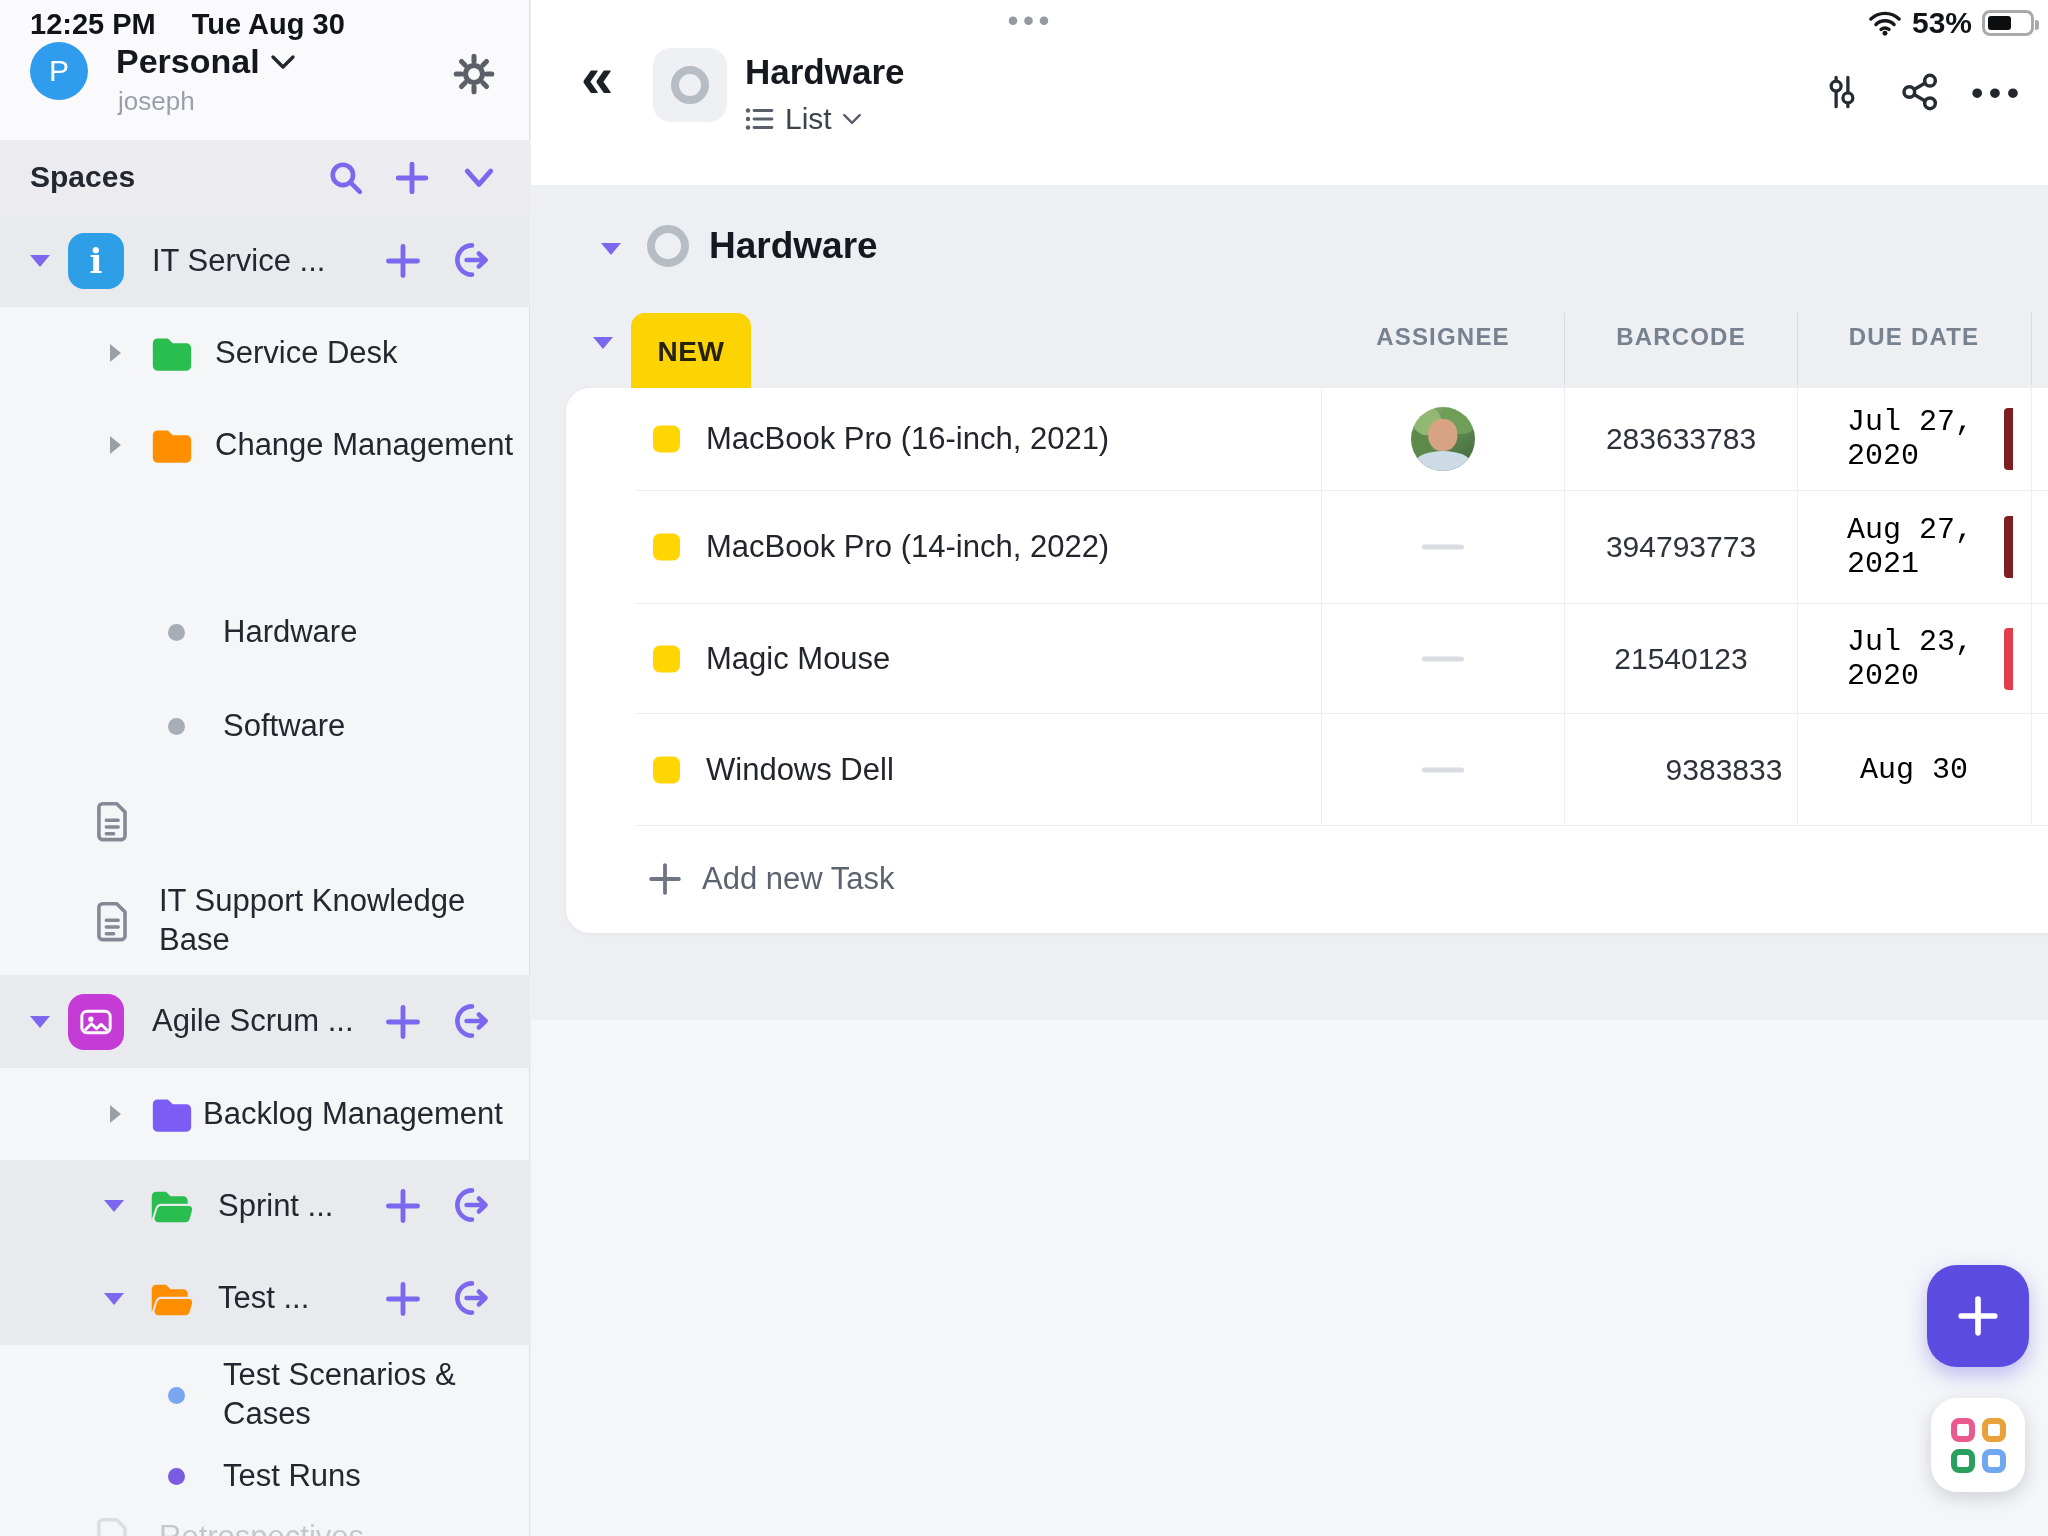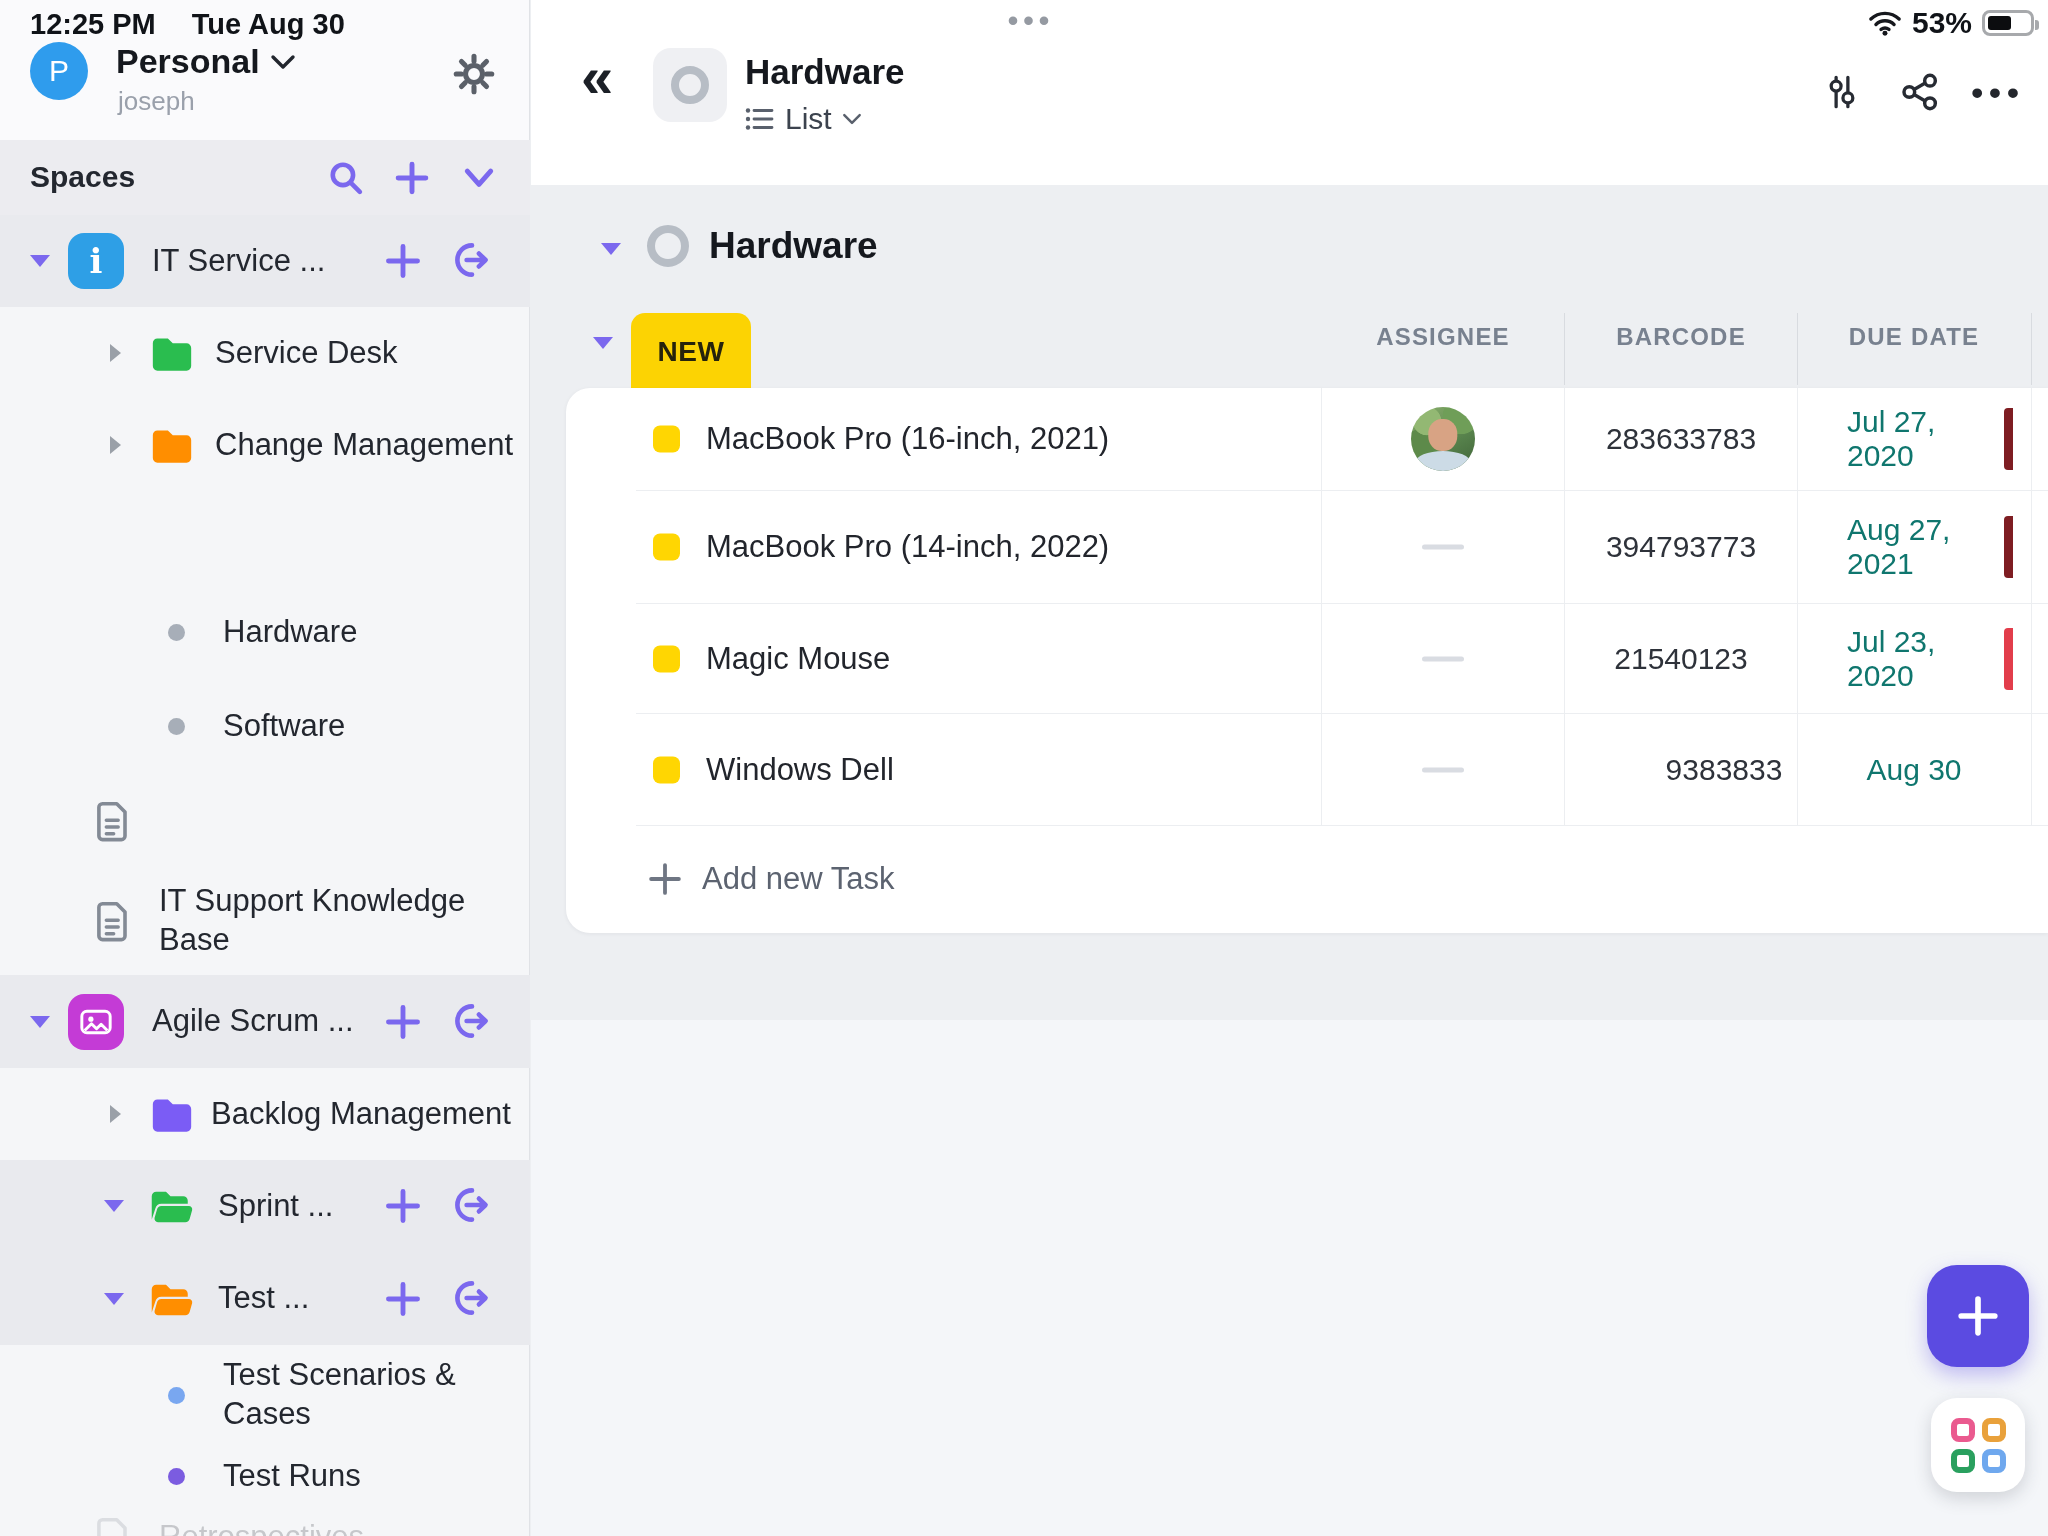--- a/index.html
+++ b/index.html
@@ -65,21 +65,21 @@
   .hdr-sep { position:absolute; top:128px; width:1px; height:72px; background:#d8dbe0; }
 
   .card { position:absolute; left:35px; top:203px; width:1482px; height:545px; background:#fff; border-radius:24px 0 0 24px; box-shadow:0 1px 4px rgba(30,35,48,.06); }
   .colline { position:absolute; top:0; width:1px; height:437px; background:#eceef1; }
   .rowline { position:absolute; left:70px; right:0; height:1px; background:#eceef1; }
   .task-row { position:absolute; left:0; width:100%; height:102px; }
   .status-sq { position:absolute; left:87px; top:50%; transform:translateY(-50%); width:27px; height:27px; border-radius:7px; background:#ffd602; }
   .task-name { position:absolute; left:140px; top:50%; transform:translateY(-50%); font-size:31px; color:#22252c; }
   .cell-center { position:absolute; top:50%; transform:translate(-50%,-50%); font-size:30px; }
   .barcode-val { color:#2e323a; }
-  .due-val { color:#0f766e; }
+  .due-val { color:#000000;font-family:Liberation Mono, monospace; }
   .dash { position:absolute; left:877px; top:50%; transform:translate(-50%,-50%); width:42px; height:5px; border-radius:3px; background:#d9dce2; }
   .avatar-photo { position:absolute; left:877px; top:50%; transform:translate(-50%,-50%); width:64px; height:64px; border-radius:50%; overflow:hidden;
      background: radial-gradient(circle at 25% 22%, #93b873 0 20%, rgba(0,0,0,0) 21%),
                  radial-gradient(circle at 78% 14%, #6f9e58 0 24%, rgba(0,0,0,0) 25%),
                  radial-gradient(circle at 16% 62%, #5d8a4a 0 26%, rgba(0,0,0,0) 27%),
                  linear-gradient(150deg,#8ab06c,#56814b 60%,#3f6339); }
   .avatar-photo::before { content:""; position:absolute; left:50%; top:18%; transform:translateX(-50%); width:46%; height:50%; background:#d8a384; border-radius:46%; }
   .avatar-photo::after { content:""; position:absolute; left:50%; bottom:-4%; transform:translateX(-50%); width:86%; height:36%; background:#ccdbe6; border-radius:50% 50% 0 0; }
   .prio-sliver { position:absolute; left:1438px; width:9px; height:62px; top:50%; transform:translateY(-50%); border-radius:4px 0 0 4px; }
 
@@ -225,21 +225,21 @@
           <path d="M9.5 13h12M17.5 8.8 21.8 13l-4.3 4.2" fill="none" stroke="#7b68ee" stroke-width="3" stroke-linecap="round" stroke-linejoin="round"></path>
         </svg>
       </div>
   </div>
 
   <div class="trow" style="top:1068px;height:92px">
     <div class="tri-right" style="margin-left:110px"></div>
     <svg style="margin-left:28px" width="46" height="38" viewBox="0 0 30 24">
         <path d="M2.5 5.5a3 3 0 0 1 3-3h6.8l3.2 3.2h9a3 3 0 0 1 3 3v11.8a3 3 0 0 1-3 3h-19a3 3 0 0 1-3-3z" fill="#7b5cf5"></path>
       </svg>
-    <div class="tlabel" style="margin-left:16px">Backlog Management</div>
+    <div class="tlabel" style="margin-left:8px">Backlog Management</div>
   </div>
 
   <div class="trow hl" style="top:1160px;height:92px">
     <div class="tri-down" style="margin-left:104px"></div>
     <svg style="margin-left:24px" width="48" height="38" viewBox="0 0 32 24">
         <g fill="#2abd4f">
           <path d="M2.5 5.5a3 3 0 0 1 3-3h6.5l3 3h8.5a3 3 0 0 1 3 3v2H8.9a4.2 4.2 0 0 0-4 3.1L2.5 21z"></path>
           <path d="M8.9 12h18.3a2.3 2.3 0 0 1 2.2 2.9l-1.6 5.6a3.1 3.1 0 0 1-3 2.3H6.6a2.3 2.3 0 0 1-2.2-2.9l1.6-5.6a3.1 3.1 0 0 1 2.9-2.3z"></path>
         </g>
       </svg>

